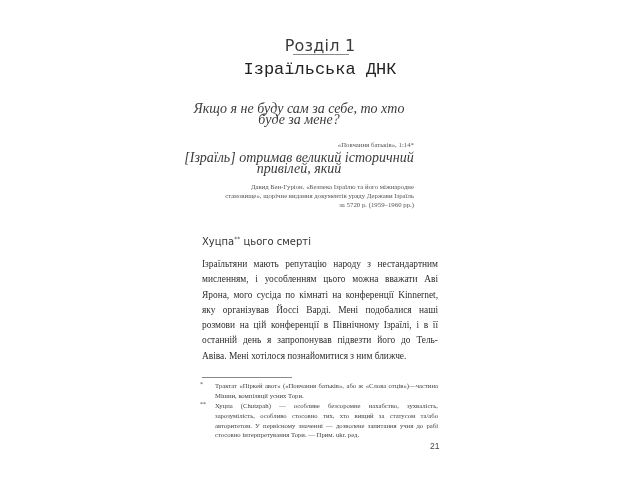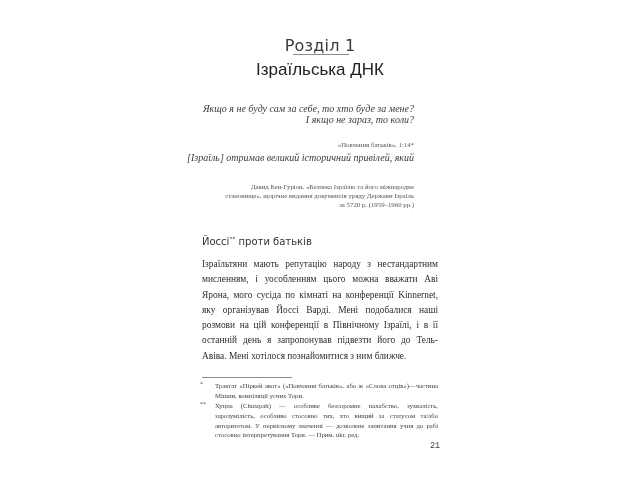--- a/index.html
+++ b/index.html
@@ -36,32 +36,32 @@
       left: 293px;
       width: 56px;
       height: 1px;
       background: #8a8a8a;
     }
     .chapter-title {
       position: absolute;
       top: 60px;
       left: 0; width: 640px;
       text-align: center;
-      font-family: Liberation Sans, sans-serif;
+      font-family: Liberation Mono, monospace;
       font-size: 17px;
       color: #222;
     }
     .epigraph {
       position: absolute;
       right: 226px;
       width: 230px;
-      text-align: right;
+      text-align: center;
       font-family: "Liberation Serif", serif;
       font-style: italic;
-      font-size: 10px;
+      font-size: 14px;
       line-height: 11.3px;
       color: #3a3a3a;
     }
     .epigraph-1 { top: 103px; }
     .epigraph-2 { top: 152px; }
     .epigraph-source {
       position: absolute;
       right: 226px;
       width: 240px;
       text-align: right;
@@ -121,51 +121,50 @@
       display: block;
       margin-left: 13px;
       text-align: justify;
     }
     .fn-1 { top: 381px; }
     .fn-2 { top: 401px; }
     .page-number {
       position: absolute;
       top: 441px;
       left: 430px;
-      font-family: Liberation Mono, monospace;
+      font-family: Liberation Sans, sans-serif;
       font-size: 8.5px;
       color: #444;
     }
   </style>
 </head>
 <body>
 
 <div class="page">
 
   <div class="chapter-label">Розділ 1</div>
   <div class="chapter-rule"></div>
   <div class="chapter-title">Ізраїльська ДНК</div>
 
   <div class="epigraph epigraph-1">
     <div>Якщо я не буду сам за себе, то хто буде за мене?</div>
-    <div>І якщо не зараз, то коли?</div>
   </div>
   <div class="epigraph-source source-1">«Повчання батьків», 1:14*</div>
 
   <div class="epigraph epigraph-2">
     <div>[Ізраїль] отримав великий історичний привілей, який</div>
   </div>
   <div class="epigraph-source source-2">
     <div>Давид Бен-Гуріон. «Безпека Ізраїлю та його міжнародне</div>
     <div>становище», щорічне видання документів уряду Держави Ізраїль</div>
     <div>за 5720 р. (1959–1960 pp.)</div>
   </div>
 
   <div class="section-heading">
-    <span>Йоссі</span><sup>**</sup><span> проти батьків</span>
+    <span>Хуцпа</span><sup>**</sup><span> цього смерті</span>
   </div>
 
   <div class="body-text">
     <p>Ізраїльтяни мають репутацію народу з нестандартним мисленням, і уособленням цього можна вважати Аві Ярона, мого сусіда по кімнаті на конференції Kinnernet, яку організував Йоссі Варді. Мені подобалися наші розмови на цій конференції в Північному Ізраїлі, і в її останній день я запропонував підвезти його до Тель-Авіва. Мені хотілося познайомитися з ним ближче.</p>
   </div>
 
   <div class="fn-rule"></div>
 
   <div class="footnote fn-1">
     <span class="mark">*</span>

